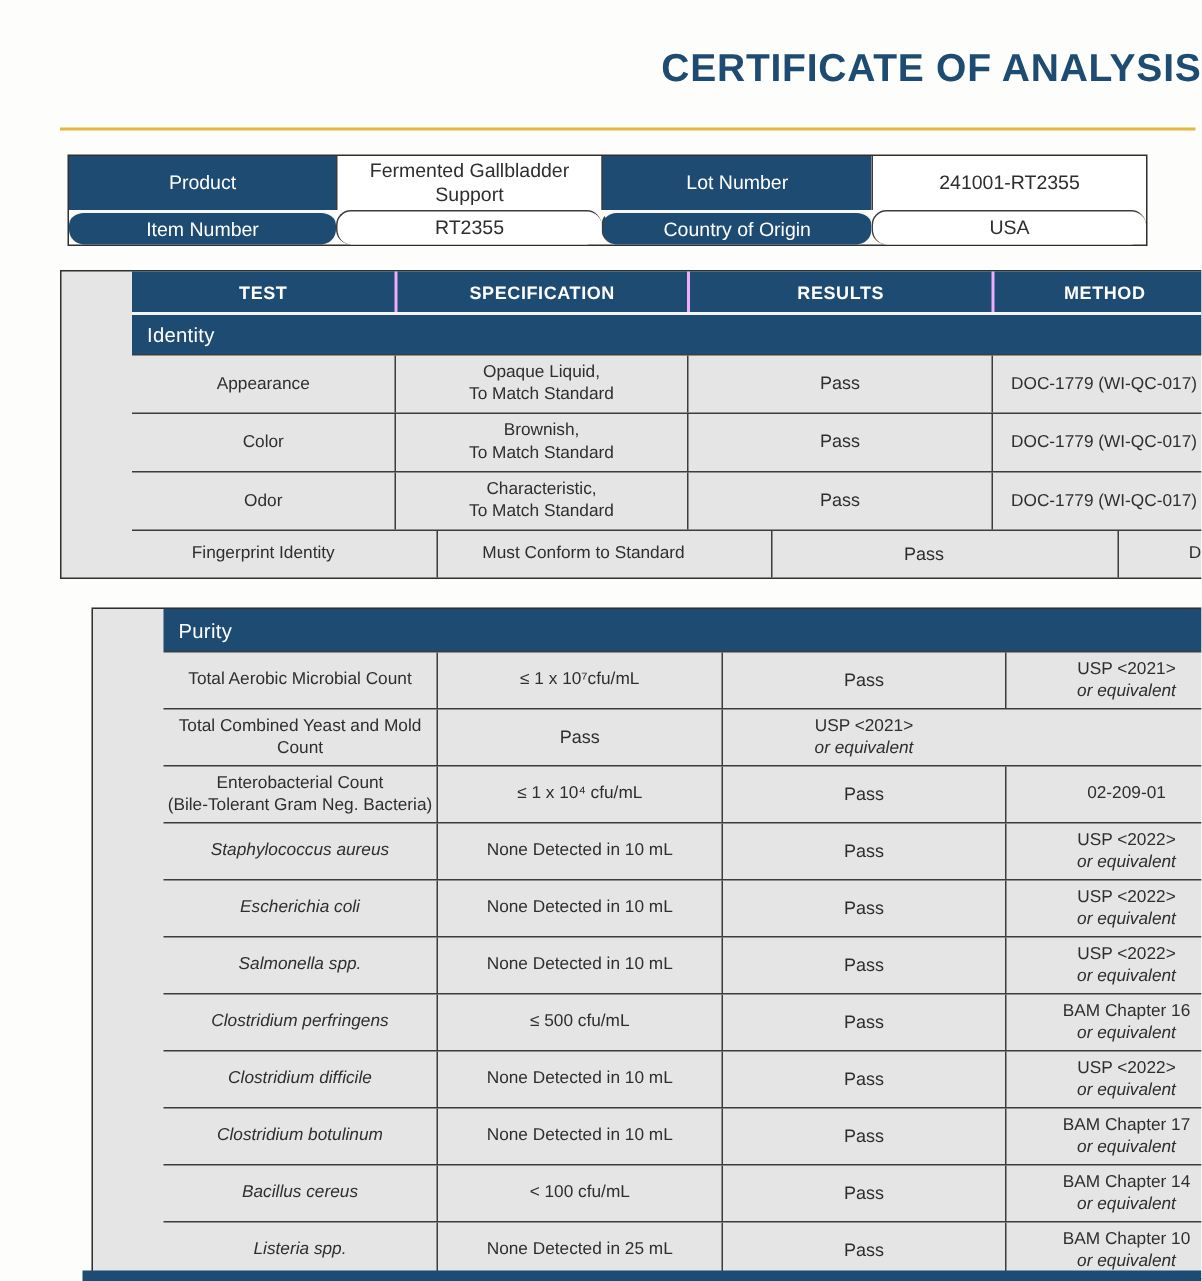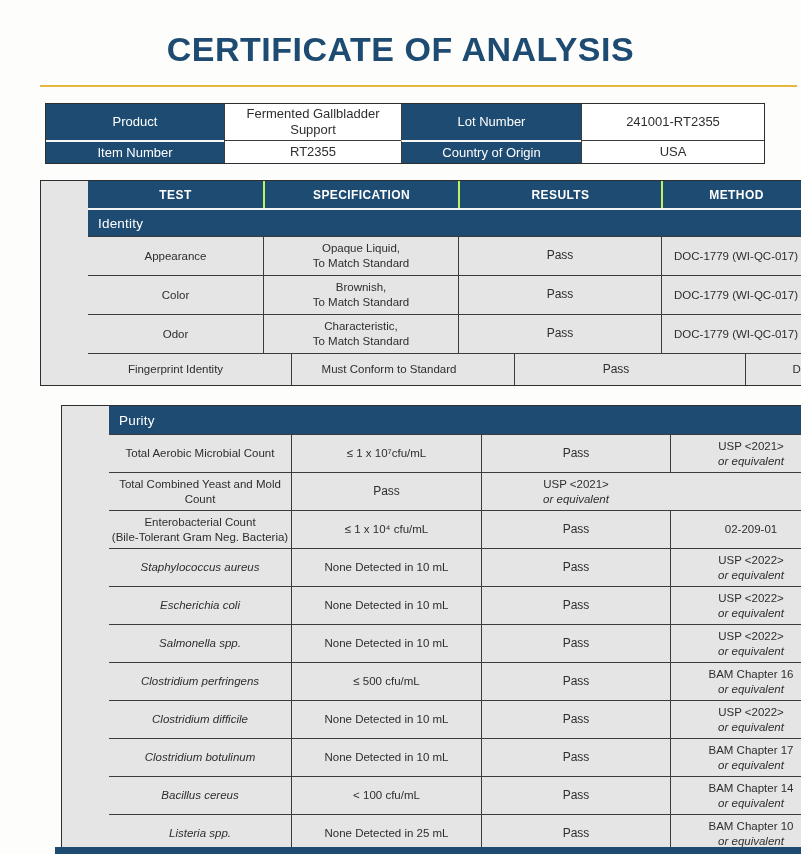--- a/index.html
+++ b/index.html
@@ -14,58 +14,58 @@
     background:#fdfdfb;color:var(--ink);
     font-family:"Liberation Sans", sans-serif;
   }
   
   .smudge{position:absolute;pointer-events:none;border-radius:50%;}
   .s1{left:230px;top:240px;width:360px;height:110px;background:radial-gradient(ellipse at center,rgba(173,199,222,.28),rgba(173,199,222,0) 70%);}
   .s2{left:560px;top:270px;width:180px;height:90px;background:radial-gradient(ellipse at center,rgba(173,199,222,.24),rgba(173,199,222,0) 70%);}
   .s3{left:60px;top:430px;width:200px;height:120px;background:radial-gradient(ellipse at center,rgba(190,205,220,.14),rgba(190,205,220,0) 70%);}
 
   .title{
-    position:absolute;top:30px;left:0;width:100%;margin:0;text-align:center;
-    font-size:34px;font-weight:bold;letter-spacing:.5px;color:var(--navy);
+    position:absolute;top:30px;left:0;width:100%;margin:0;text-align:right;
+    font-size:26px;font-weight:bold;letter-spacing:.5px;color:var(--navy);
   }
   .gold-rule{position:absolute;top:85px;left:40px;width:757px;height:2px;background:var(--gold);}
 
   
   .prod-table{
     position:absolute;top:103px;left:45px;width:718px;
     border:1.5px solid #2f2f2f;box-sizing:content-box;
   }
   .prod-row{display:grid;grid-template-columns:178px 177px 180px 183px;}
   .p-cell{
     box-sizing:border-box;display:flex;align-items:center;justify-content:center;
     text-align:center;font-size:13px;line-height:1.2;background:#fff;
   }
   .prod-row.first .p-cell{height:36px;}
   .prod-row.second .p-cell{height:23px;}
   .p-label{background:var(--navy);color:#fff;}
   .prod-row .p-cell + .p-cell{border-left:1px solid var(--grid);}
-  .prod-row.second .p-cell{border-top:1px solid var(--grid);}
+  .prod-row.second .p-cell{border-top:1px solid var(--grid);border-radius:10px;}
   .prod-row.second .p-label{border-top:2px solid #f7f7f3;}
   .p-value .wrap{display:inline-block;max-width:150px;}
 
   
   .coa-table{
     position:absolute;left:40px;border:1.5px solid #2f2f2f;background:#e5e5e5;
     box-sizing:content-box;
     padding-left:47px;
   }
   .identity{top:180px;width:722px;}
   .purity{top:405px;width:722px;margin-left:21px;}
 
   .header-row{display:grid;grid-template-columns:175px 195px 203px 149px;background:var(--navy);}
   .header-cell{
     box-sizing:border-box;height:27px;display:flex;align-items:center;justify-content:center;
     color:#fff;font-size:12px;font-weight:600;letter-spacing:.4px;
   }
-  .header-cell + .header-cell{border-left:2px solid #bef264;}
+  .header-cell + .header-cell{border-left:2px solid #f0abfc;}
 
   .section-bar{
     box-sizing:border-box;height:28px;background:var(--navy);color:#fff;
     display:flex;align-items:center;padding-left:10px;font-size:13.5px;letter-spacing:.2px;
   }
   .identity .section-bar{border-top:2px solid #f4f4f0;}
   .purity .section-bar{height:28px;}
 
   .coa-row{display:grid;border-top:1px solid var(--grid);}
   .identity .coa-row{grid-template-columns:175px 195px 203px 149px;height:38px;}

